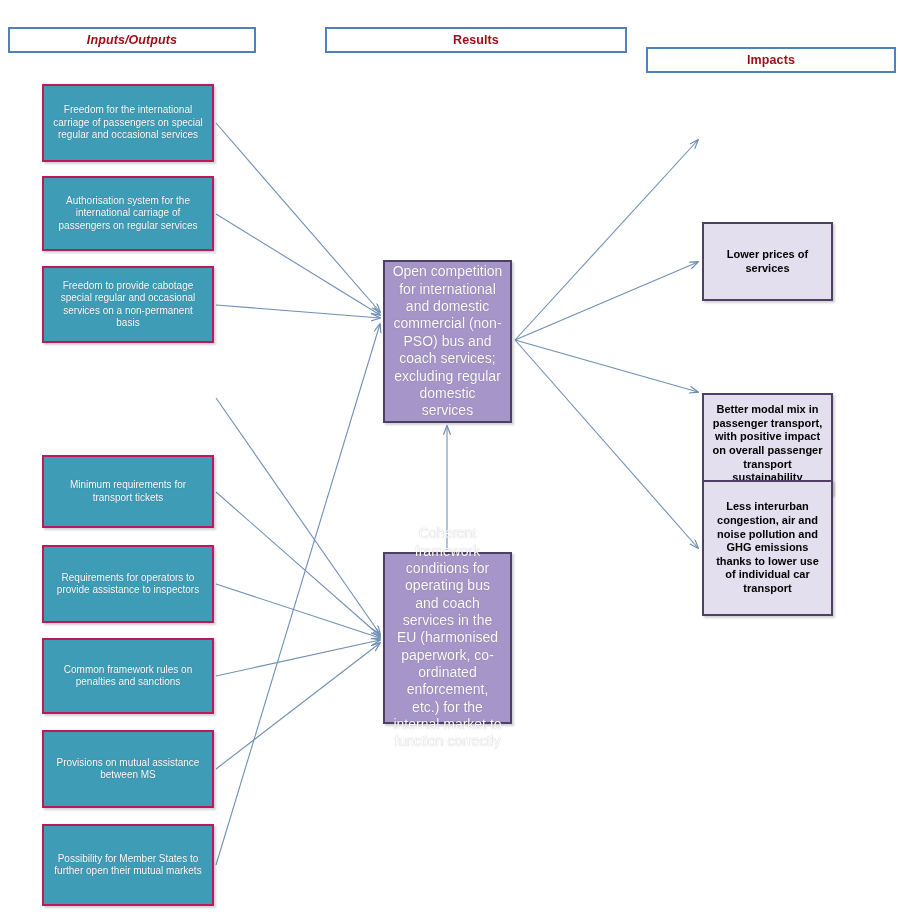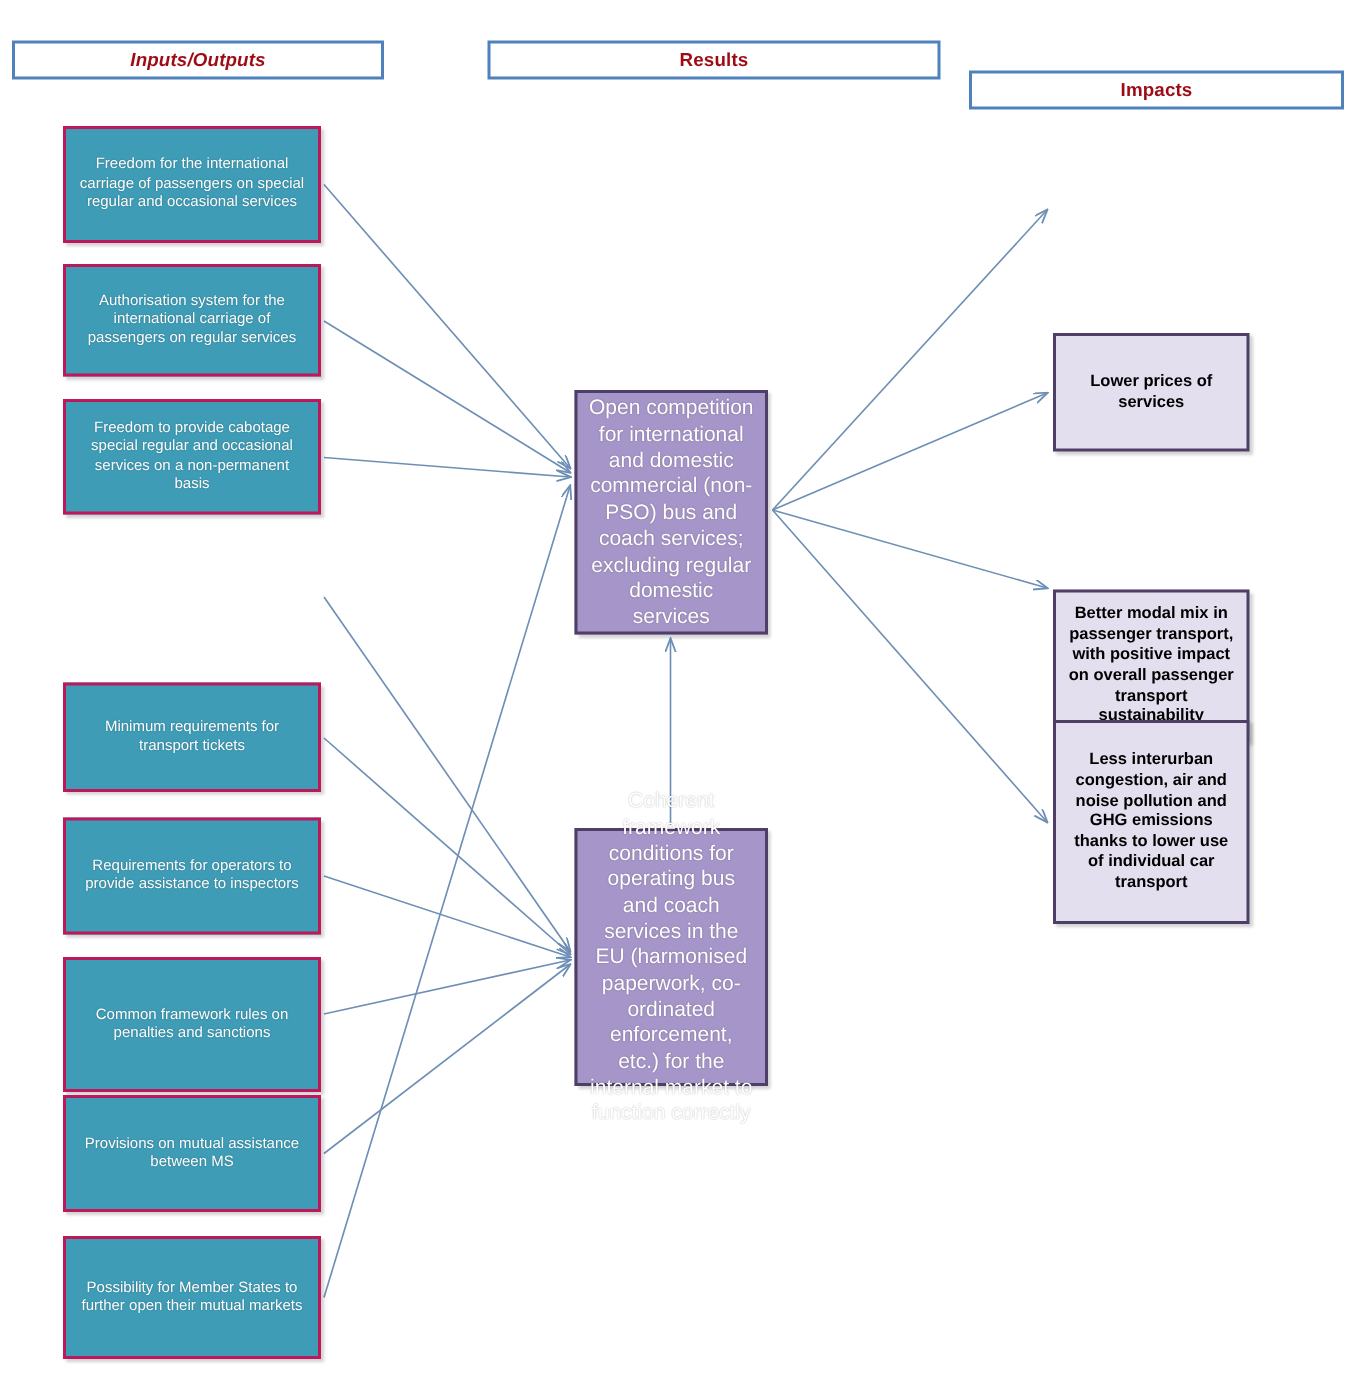--- a/index.html
+++ b/index.html
@@ -100,21 +100,21 @@
     box-shadow: 2px 2px 2px rgba(0,0,0,0.18);
   }
 
   
   #in-0 { top: 84px;  height: 78px; }
   #in-1 { top: 176px; height: 75px; }
   #in-2 { top: 266px; height: 77px; }
   #in-3 { top: 360px; height: 75px; }
   #in-4 { top: 455px; height: 73px; }
   #in-5 { top: 545px; height: 78px; }
-  #in-6 { top: 638px; height: 90px; }
+  #in-6 { top: 638px; height: 76px; }
   #in-7 { top: 730px; height: 78px; }
   #in-8 { top: 824px; height: 82px; }
 
   
   #res-0 { top: 260px; height: 163px; }
   #res-1 { top: 552px; height: 172px; }
 
   
   #imp-0 { top: 99px;  height: 82px; }
   #imp-1 { top: 222px; height: 79px; }

